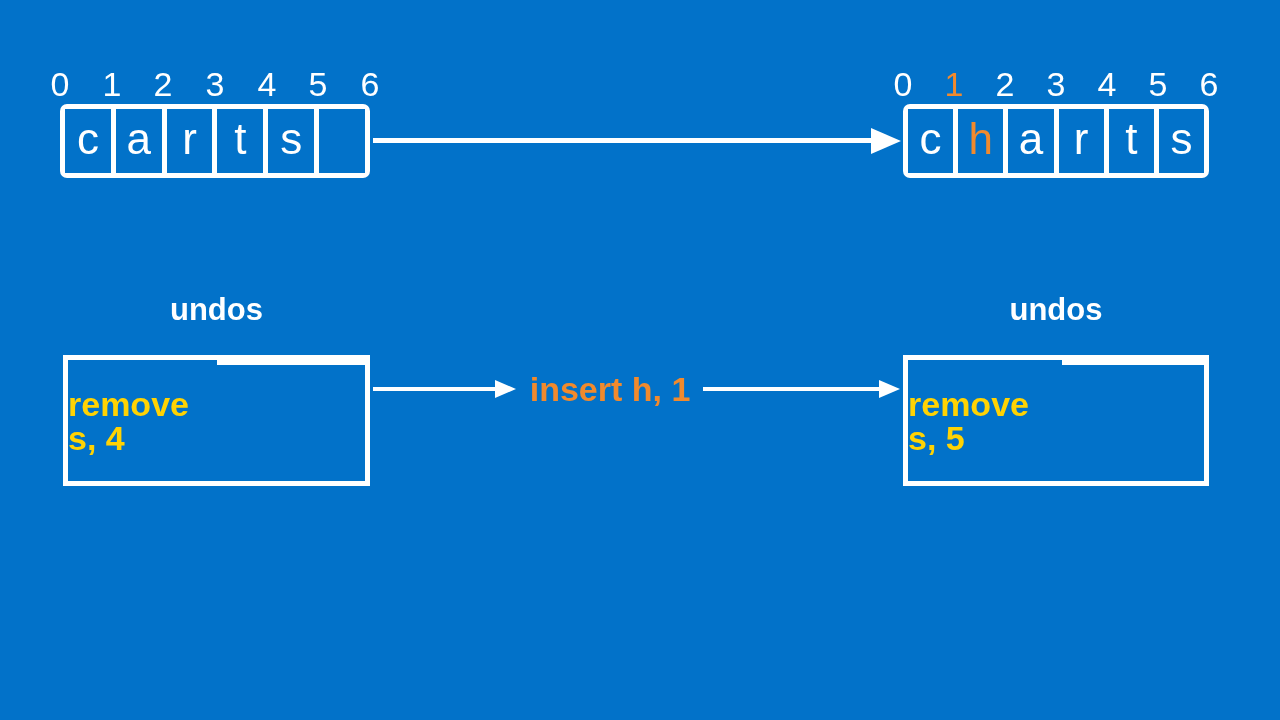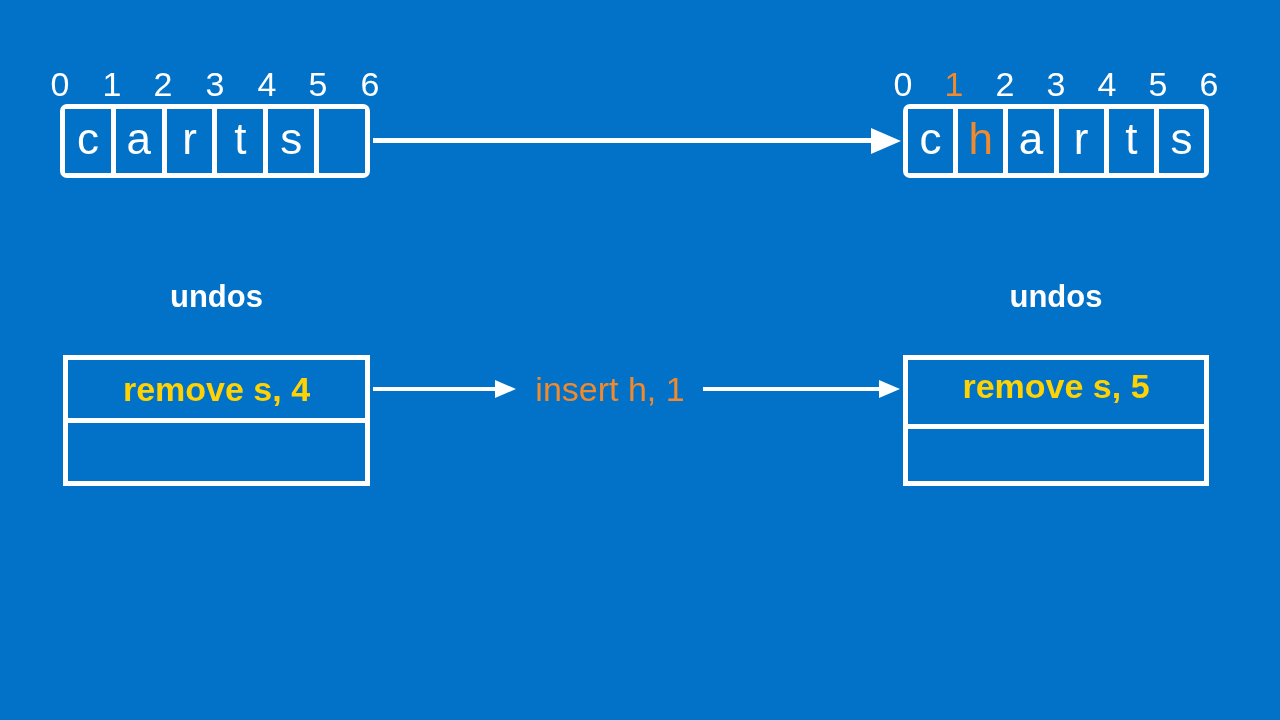--- a/index.html
+++ b/index.html
@@ -47,43 +47,43 @@
     border-left:21px solid var(--white);
   }
   #main-arrow-line{left:373px;top:138px;width:498px;height:5px;}
   #main-arrow-head{left:871px;top:128px;}
   #trans-arrow-a-line{left:373px;top:387px;width:123px;height:4px;}
   #trans-arrow-a-head{left:495px;top:380px;}
   #trans-arrow-b-line{left:703px;top:387px;width:177px;height:4px;}
   #trans-arrow-b-head{left:879px;top:380px;}
   
   .undos-label{
-    position:absolute;top:279px;text-align:center;
+    position:absolute;top:292px;text-align:center;
     color:var(--white);font-size:31px;font-weight:700;
   }
   #undos-left{left:63px;width:307px;}
   #undos-right{left:903px;width:306px;}
   
   .stack{
     position:absolute;top:355px;height:131px;
     border:5px solid var(--white);
-    display:flex;flex-direction:column;
+    display:flex;
   }
   #stack-left{left:63px;width:307px;}
   #stack-right{left:903px;width:306px;gap:12px;}
   .stack-row{
     flex:1;display:flex;align-items:center;justify-content:center;
     color:var(--yellow);font-size:34px;font-weight:700;line-height:1;
   }
   .stack-row + .stack-row{border-top:5px solid var(--white);}
   
   #transition-label{
     position:absolute;left:516px;top:369px;width:188px;
     text-align:center;color:var(--orange);
-    font-size:34px;font-weight:400;line-height:40px;
+    font-size:34px;font-weight:700;line-height:40px;
   }
 </style>
 </head>
 <body>
 
 <div class="stage">
 
   <span class="idx" style="left:60px">0</span>
   <span class="idx" style="left:112px">1</span>
   <span class="idx" style="left:163px">2</span>

